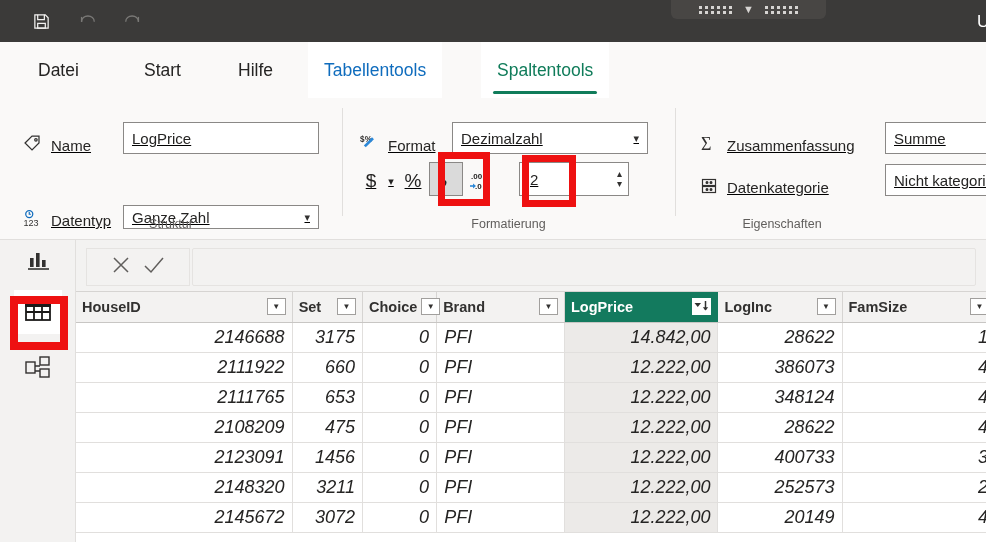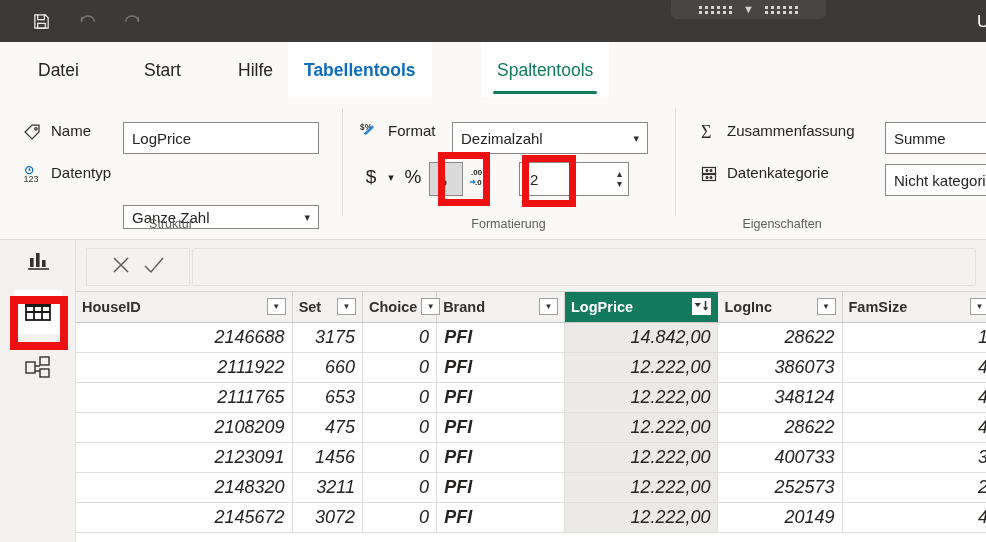--- a/index.html
+++ b/index.html
@@ -77,21 +77,21 @@
   }
   .rgroup { position: absolute; top: 0; height: 142px; }
   .rgroup-label {
     position: absolute; bottom: 9px; left: 0; width: 100%;
     text-align: center; font-size: 12.5px; color: #605e5c;
   }
   .rsep {
     position: absolute; top: 10px; width: 1px; height: 108px; background: #e1dfdd;
   }
 
-  .rrow { position: absolute; display: flex; align-items: flex-start; }
+  .rrow { position: absolute; display: flex; align-items: flex-end; text-decoration: underline; }
 
   .rlabel { font-size: 15px; color: #252423; white-space: nowrap; }
 
   .ricon { display: inline-flex; align-items: center; justify-content: center; }
 
   .rinput {
     background: #ffffff; border: 1px solid #8a8886;
     font-size: 15px; color: #252423;
     padding: 0 8px; display: flex; align-items: center;
     font-family: "Liberation Sans", sans-serif;
@@ -186,21 +186,21 @@
   .grid-table td {
     height: 30px; padding: 0 7px;
     border-right: 1px solid #e1dfdd;
     border-bottom: 1px solid #e1dfdd;
     font-size: 18px; color: #252423;
     font-style: italic;
     text-align: right;
     white-space: nowrap;
     background: #ffffff;
   }
-  .grid-table td.txt { text-align: left; font-style: italic; font-weight: bold; }
+  .grid-table td.txt { text-align: left; font-style: italic; }
   .grid-table td.hl { background: #eceae8; }
 </style>
 </head>
 <body>
 
 <div id="app">
 
   <div class="titlebar">
     <div class="qat">
       <div class="qat-btn">
@@ -256,21 +256,21 @@
       </span>
     </div>
 
     <div class="edge-letter">U</div>
   </div>
 
   <div class="tabstrip">
     <div class="tab plain" style="left:22px;">Datei</div>
     <div class="tab plain" style="left:128px;">Start</div>
     <div class="tab plain" style="left:222px;">Hilfe</div>
-    <div class="tab ctx" style="left:288px;font-weight:bold;">Tabellentools</div>
+    <div class="tab ctx" style="left:308px;">Tabellentools</div>
     <div class="tab ctx active" style="left:481px;">
       <span>Spaltentools</span>
       <span class="tab-underline"></span>
     </div>
   </div>
 
   <div class="ribbon">
 
     <div class="rsep" style="left:342px;"></div>
     <div class="rsep" style="left:675px;"></div>

